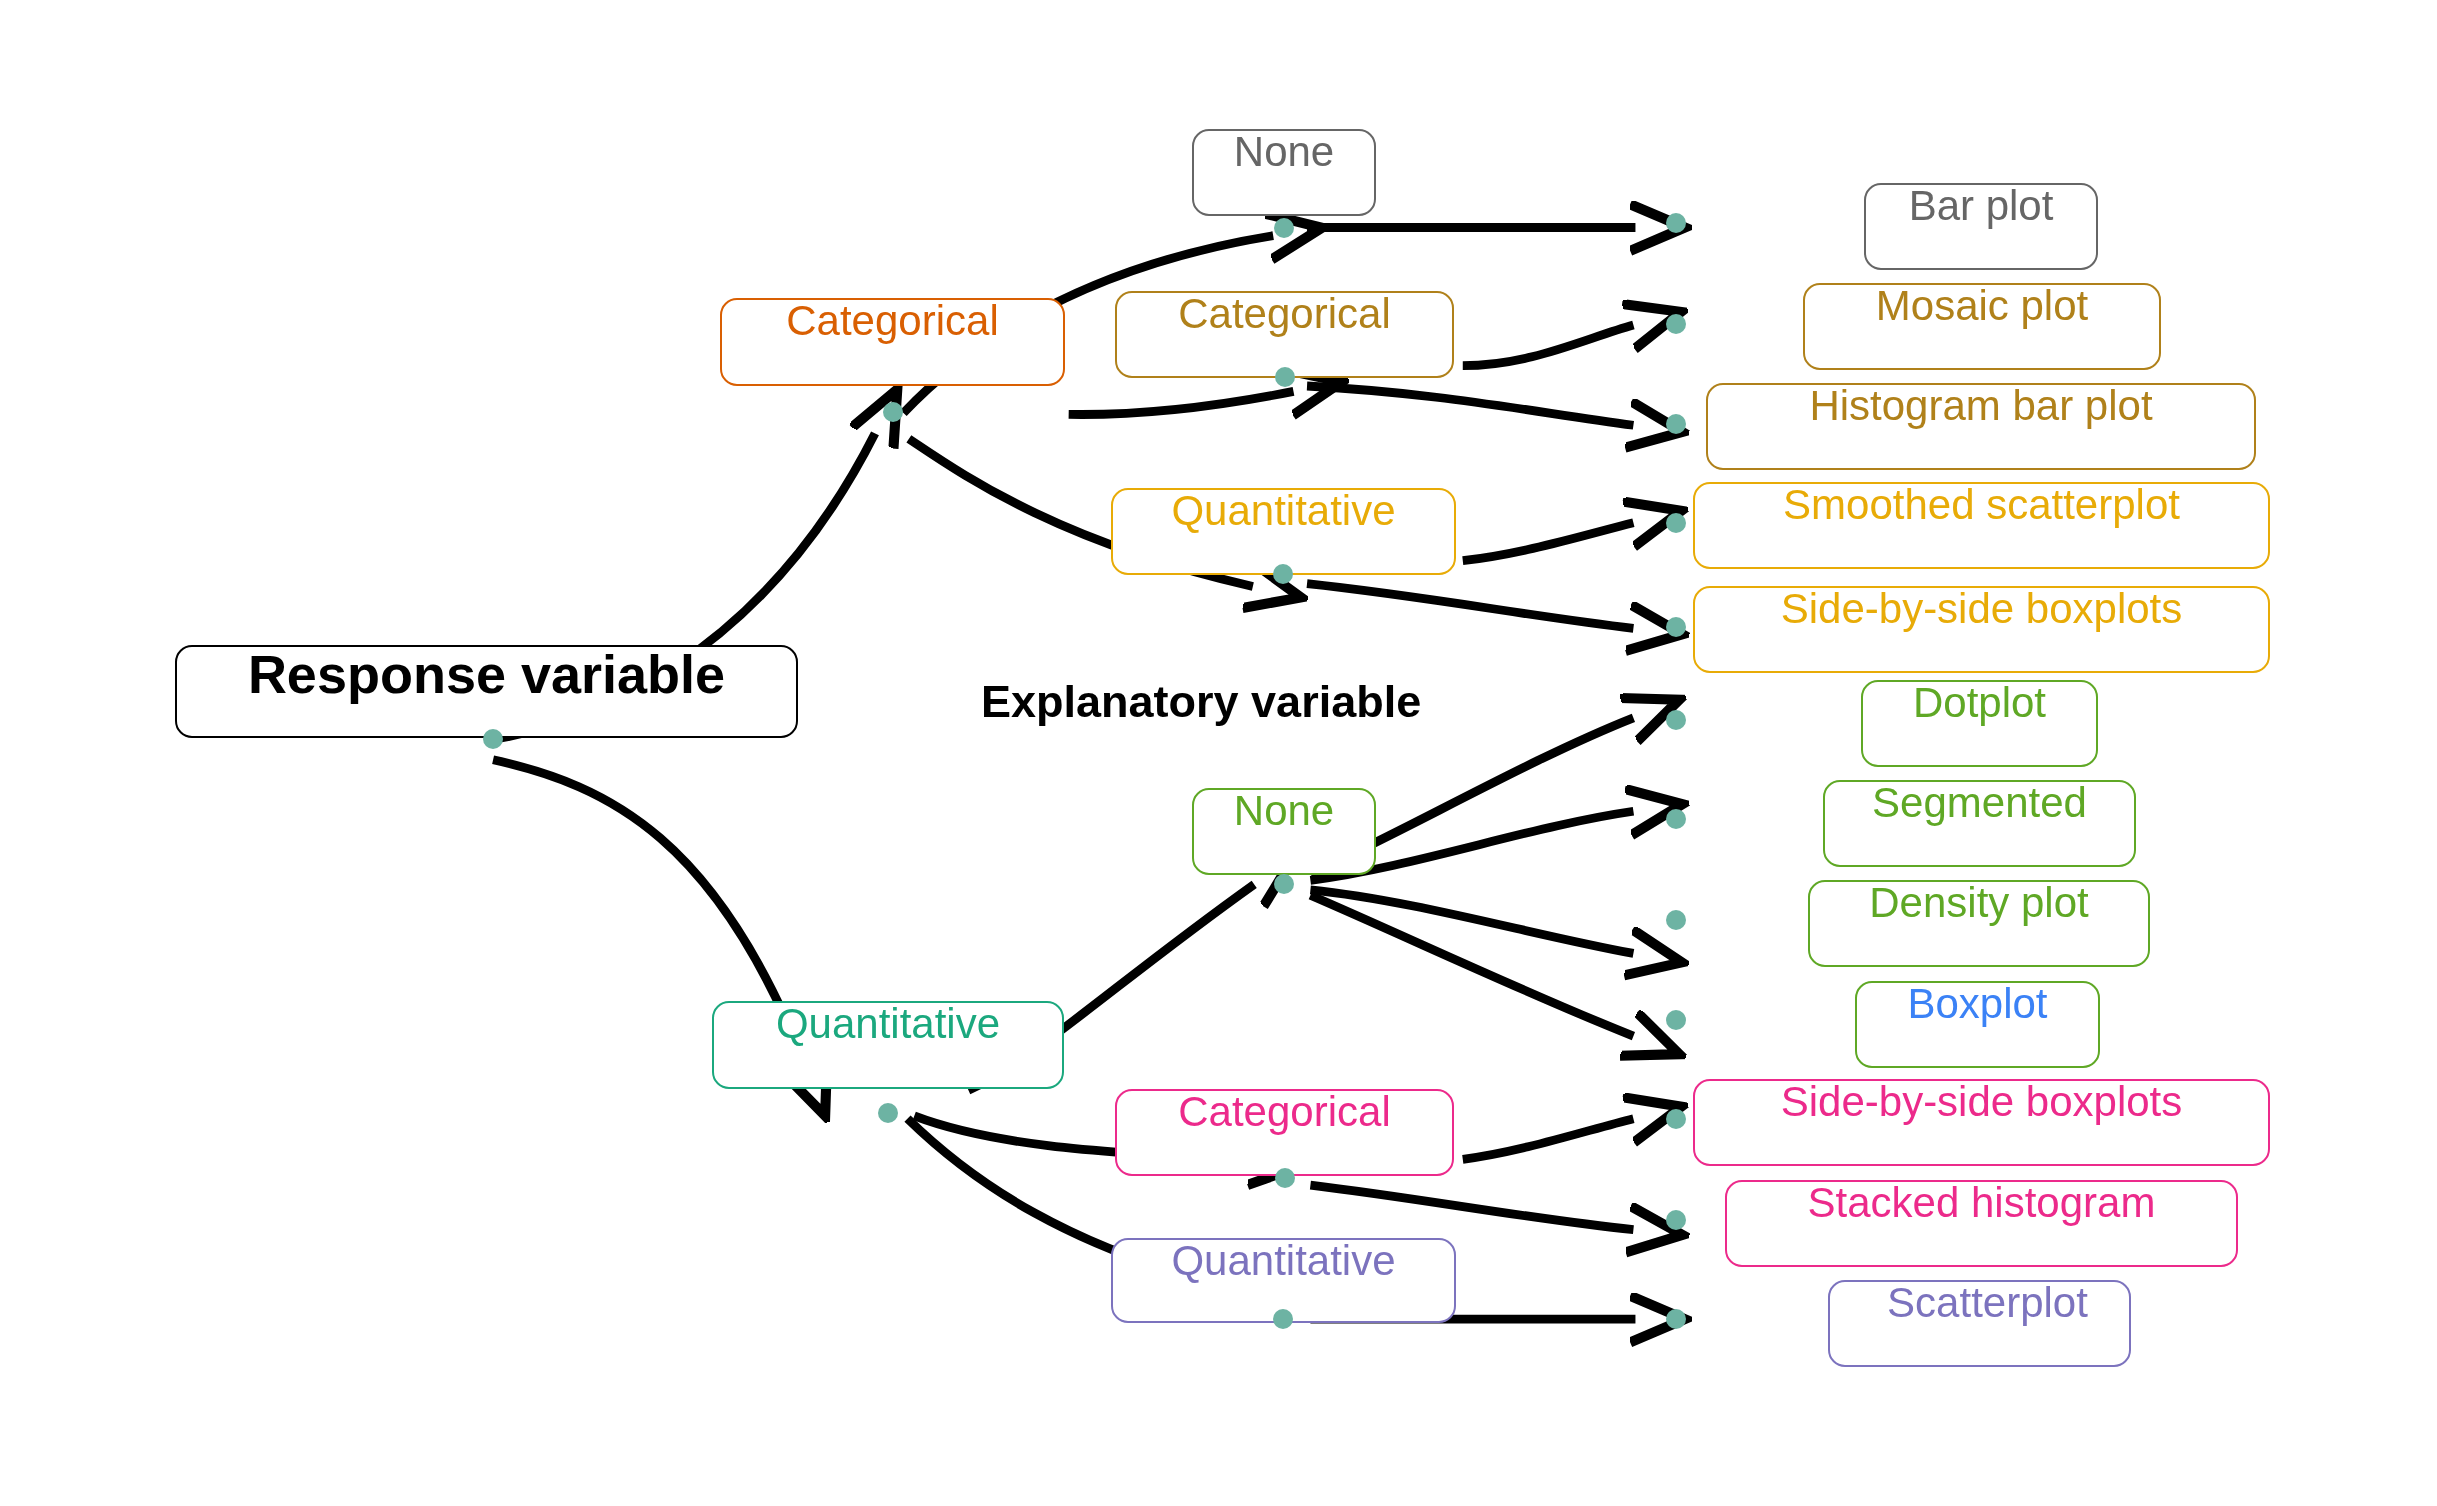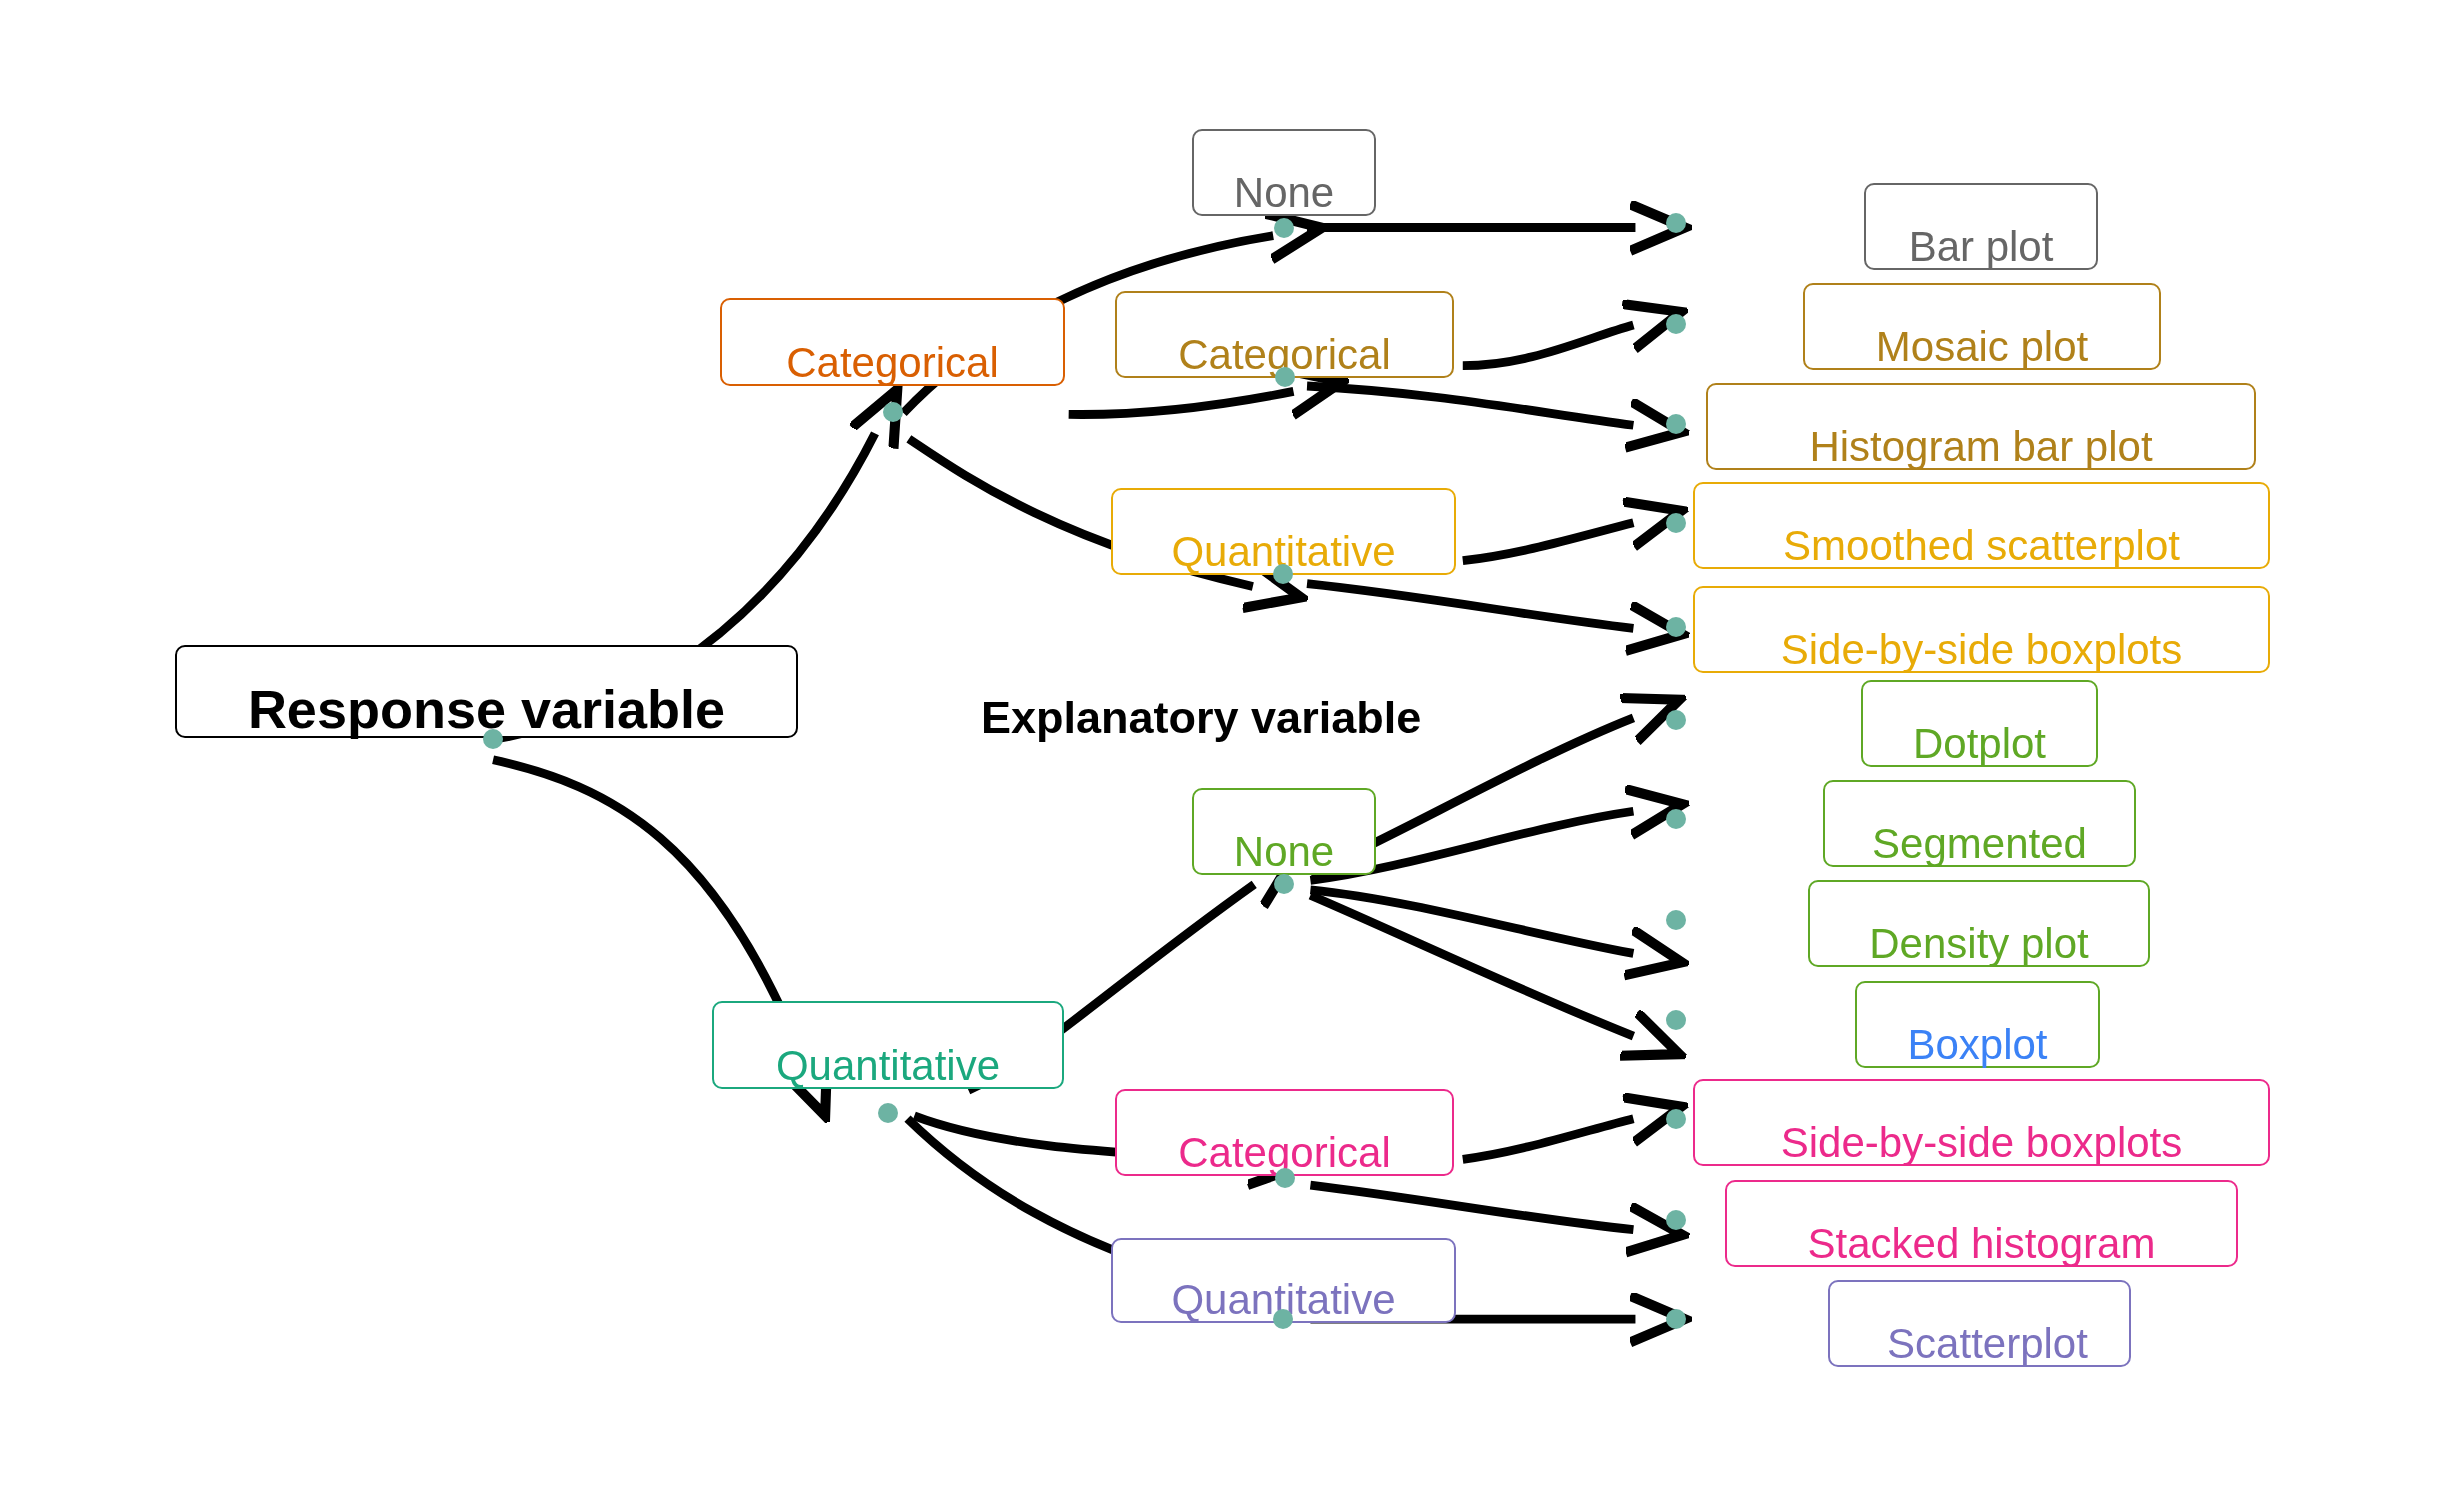--- a/index.html
+++ b/index.html
@@ -21,23 +21,23 @@
     top: 0;
     width: 2438px;
     height: 1506px;
     pointer-events: none;
   }
   .node {
     position: absolute;
     box-sizing: border-box;
     background: #ffffff;
     border: 2.7px solid #000000;
-    border-radius: 10px;
+    border-radius: 17px;
     display: flex;
-    align-items: flex-end;
+    align-items: flex-start;
     justify-content: center;
     white-space: nowrap;
     line-height: 1;
     z-index: 3;
   }
   .node .lbl {
     display: block;
     padding: 0 2.7px;
   }
   .node.plain {
@@ -123,21 +123,21 @@
 
       <path d="M 1935,1948 L 2415,1948"></path>
     </g>
   </svg>
 
   <div class="node root" style="left:175px; top:645px; width:623px; height:93px;">
     <span class="lbl">Response variable</span>
   </div>
   <div class="anchor" style="left:493px; top:739px;"></div>
 
-  <div class="freelabel" style="left:981px; top:679px;margin-top:16px;">Explanatory variable</div>
+  <div class="freelabel" style="left:981px; top:679px;">Explanatory variable</div>
 
   <div class="node plain" style="left:720px; top:298px; width:345px; height:88px; border-color:#D95F02; color:#D95F02;">
     <span class="lbl">Categorical</span>
   </div>
   <div class="anchor" style="left:893px; top:412px;"></div>
 
   <div class="node plain" style="left:712px; top:1001px; width:352px; height:88px; border-color:#1BA87E; color:#1BA87E;">
     <span class="lbl">Quantitative</span>
   </div>
   <div class="anchor" style="left:888px; top:1113px;"></div>

